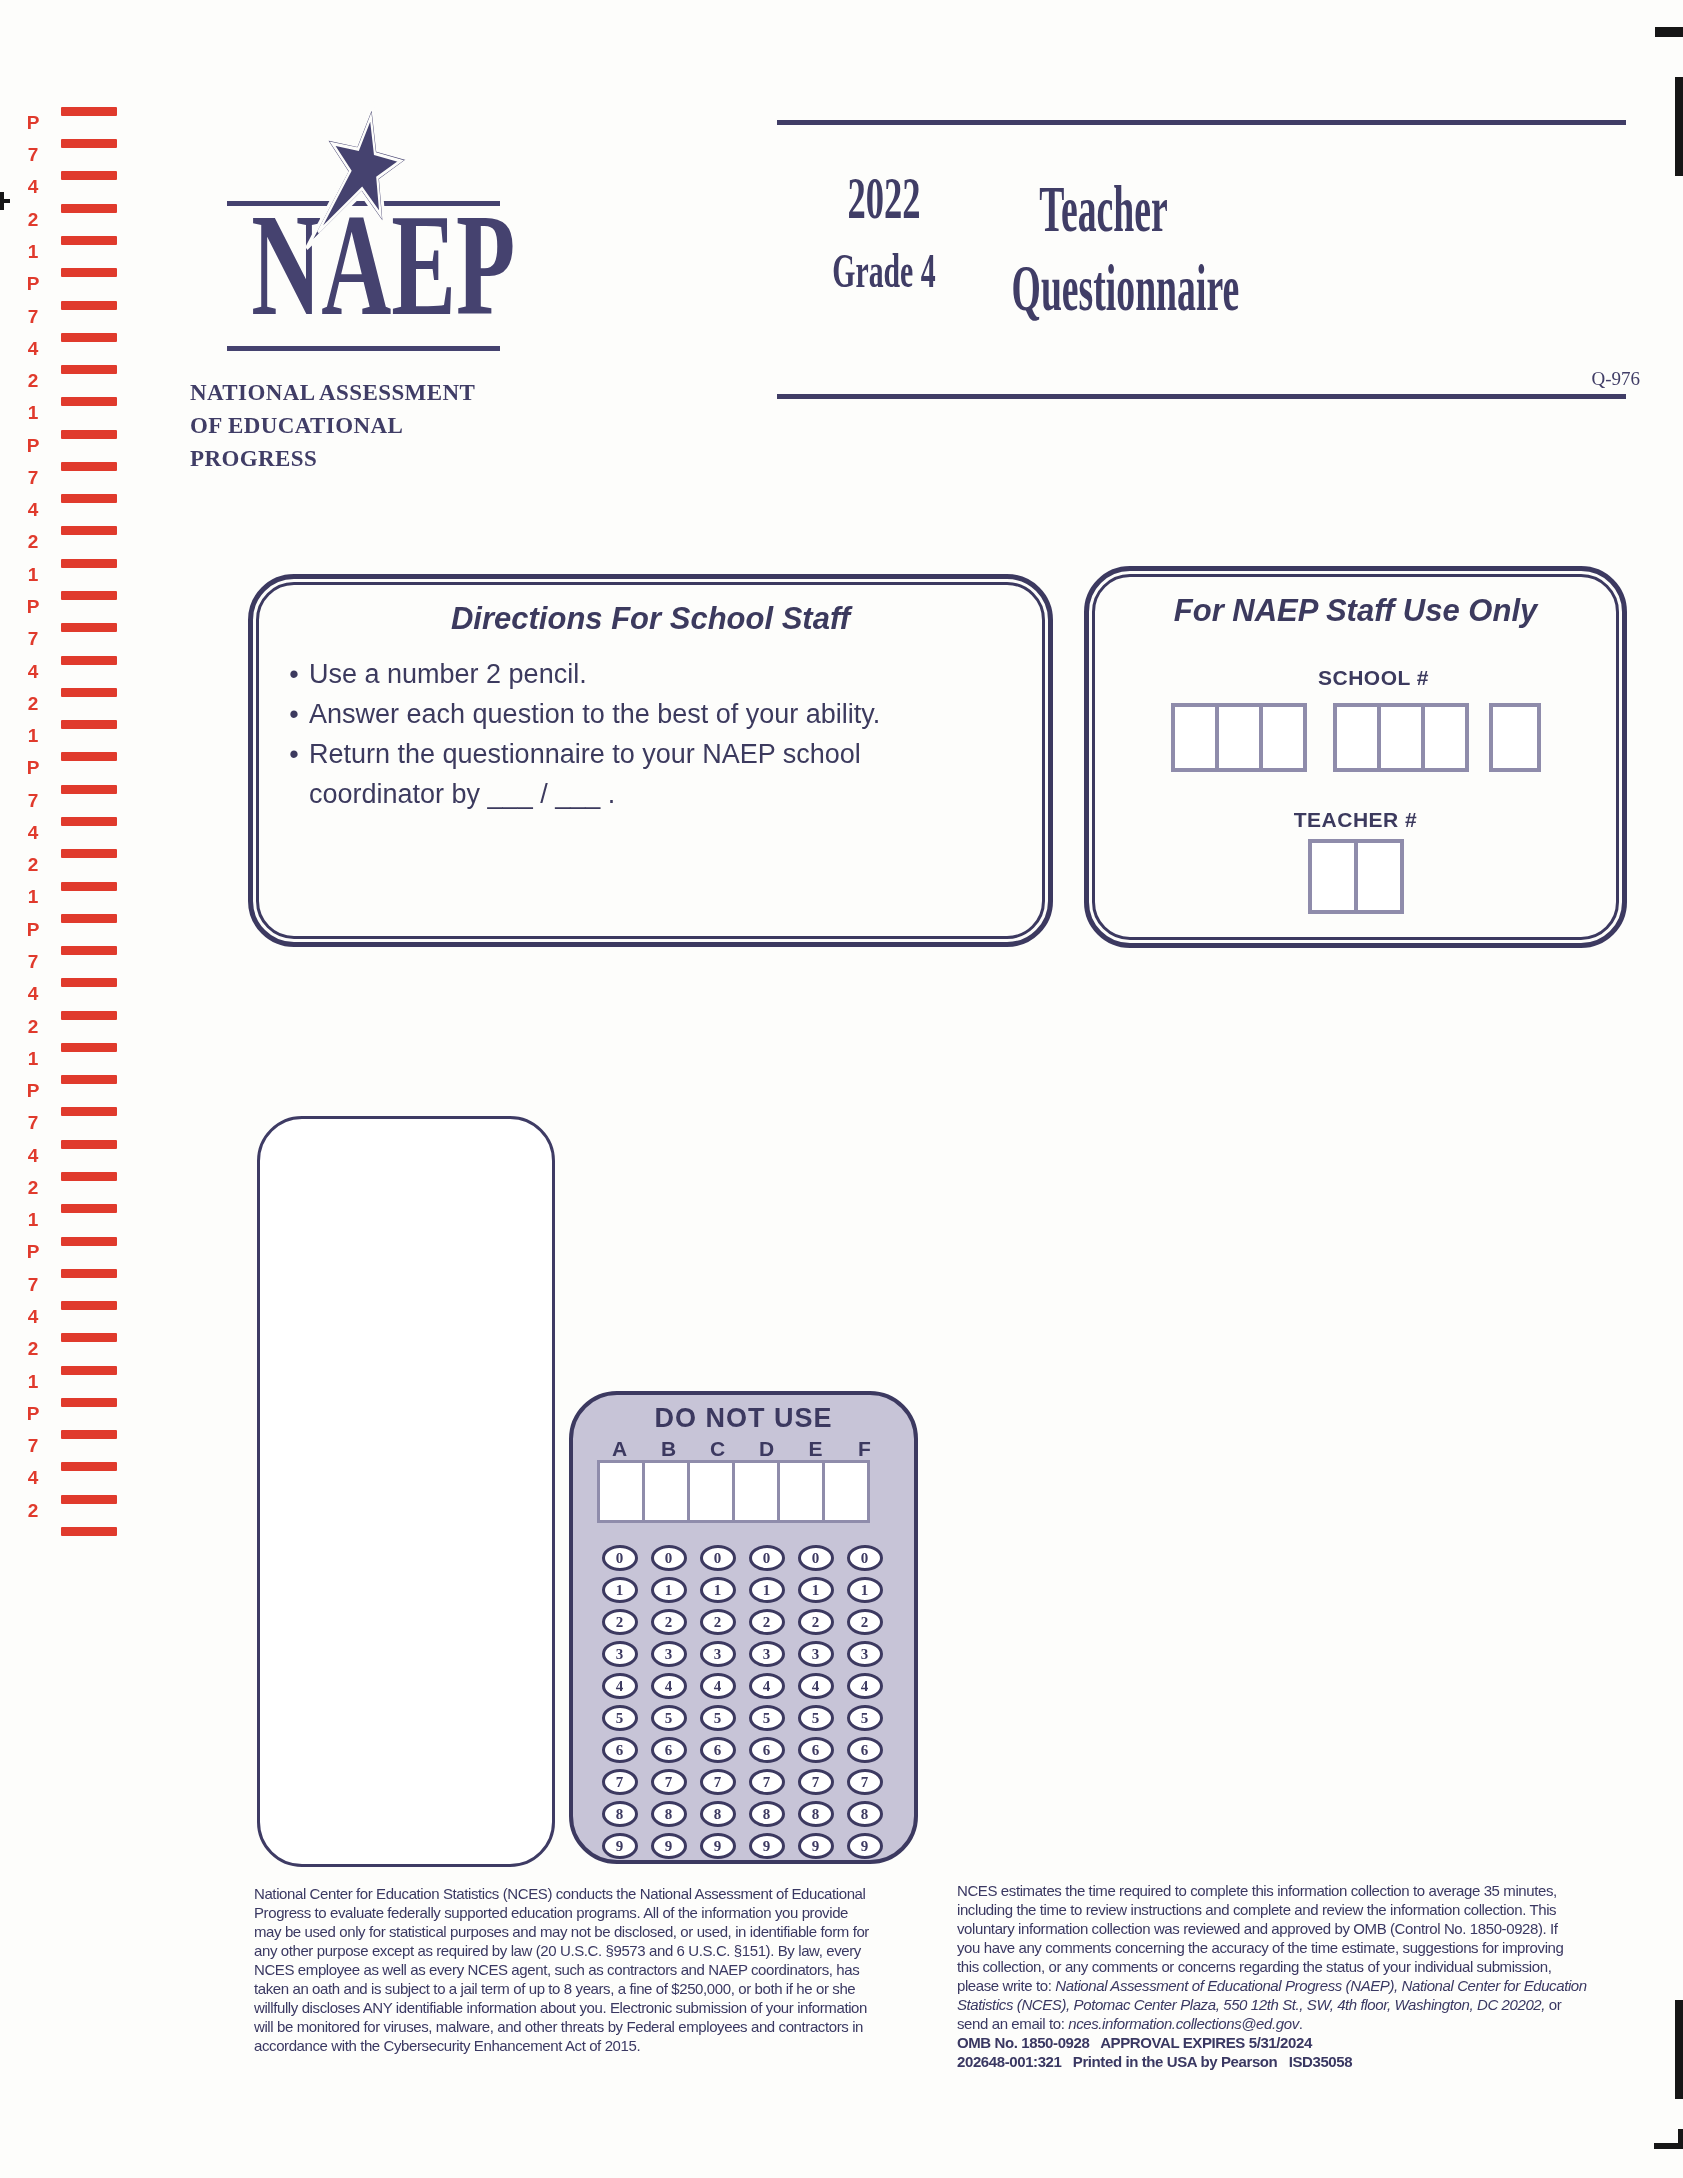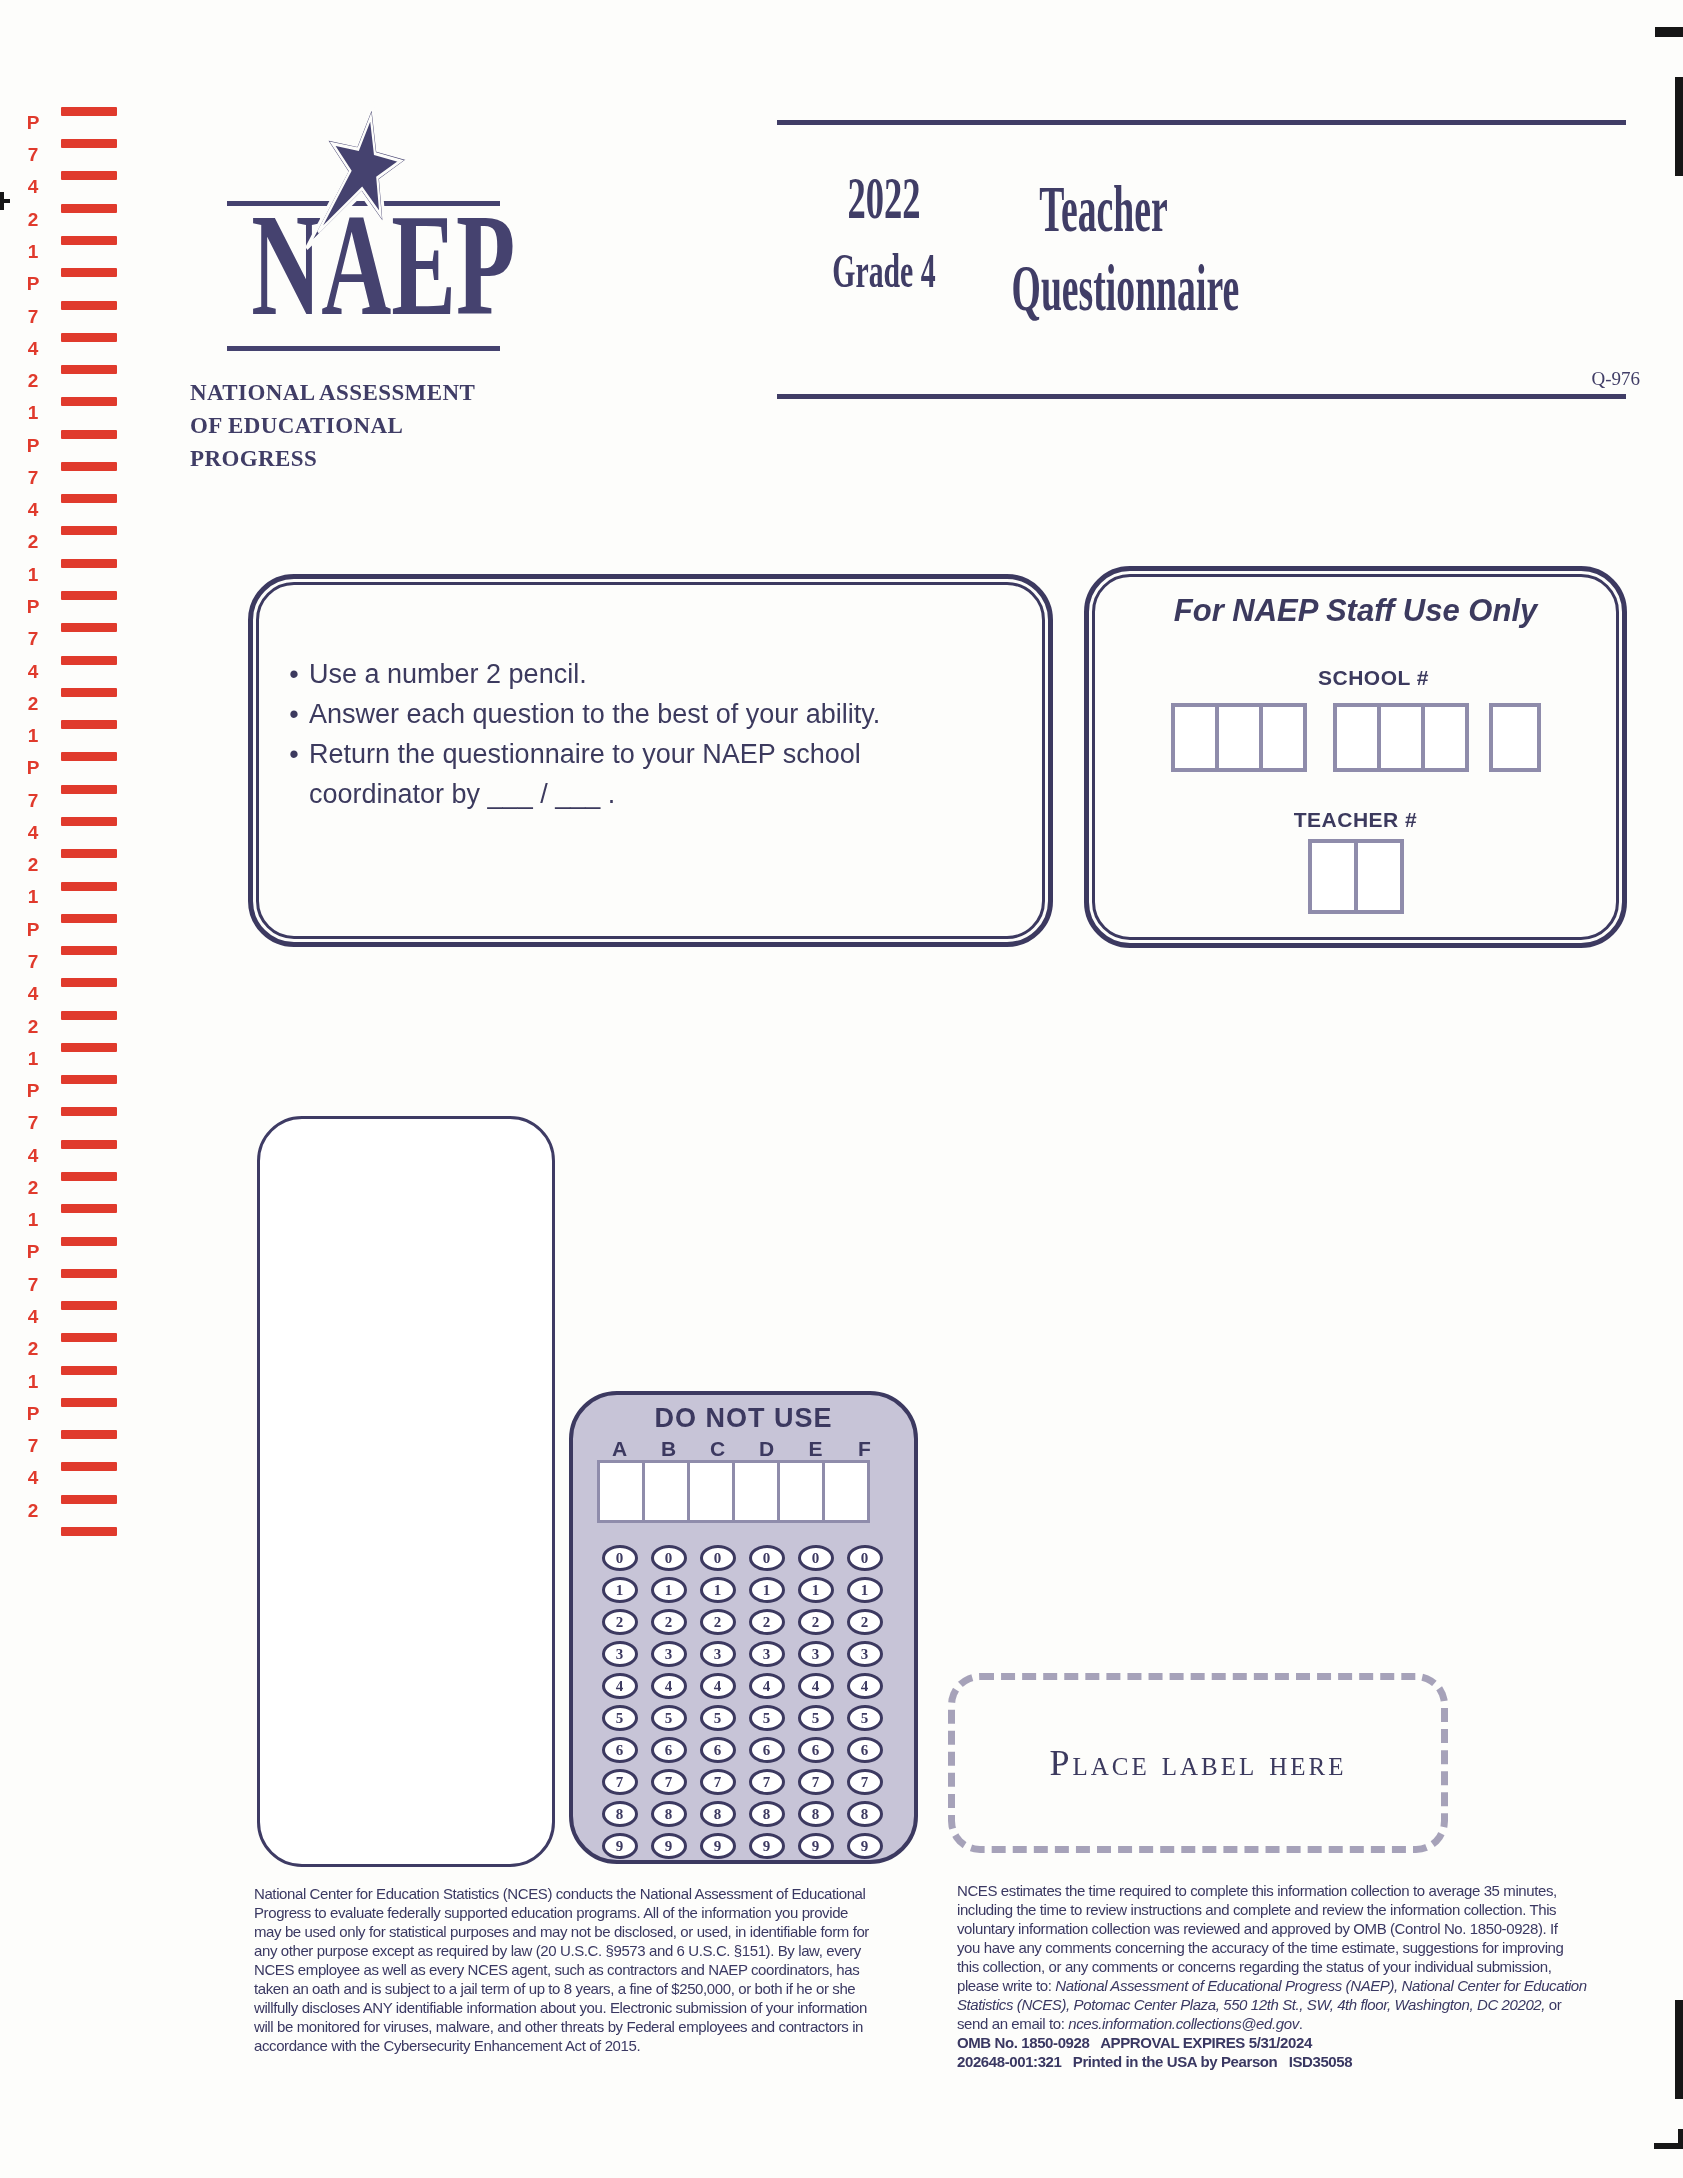--- a/index.html
+++ b/index.html
@@ -215,20 +215,21 @@
     <div class="year-line">2022</div>
     <div class="grade-line">Grade 4</div>
   </div>
   <div class="title-block">
     <div>Teacher</div>
     <div>Questionnaire</div>
   </div>
   <div class="qcode">Q-976</div>
 
   <div class="dblbox" style="left:248px;top:574px;width:795px;height:363px;">
+    <div class="box-title">Directions For School Staff</div>
     <div class="dir-body">
       <div id="bullet-list">
           <div class="brow">
             <span class="bdot">•</span>
             <div class="btxt">Use a number 2 pencil.</div>
           </div>
           <div class="brow">
             <span class="bdot">•</span>
             <div class="btxt">Answer each question to the best of your ability.</div>
           </div>
@@ -346,23 +347,20 @@
         <div class="bubble">8</div>
         <div class="bubble">9</div>
         <div class="bubble">9</div>
         <div class="bubble">9</div>
         <div class="bubble">9</div>
         <div class="bubble">9</div>
         <div class="bubble">9</div>
       </div>
   </div>
 
-  <div class="labelbox">
-    <div class="labeltext">Place label here</div>
-  </div>
 
   <div class="fineprint fp-left" id="fp-left">
       <div class="fline"><span>National Center for Education Statistics (NCES) conducts the National Assessment of Educational</span></div>
       <div class="fline"><span>Progress to evaluate federally supported education programs. All of the information you provide</span></div>
       <div class="fline"><span>may be used only for statistical purposes and may not be disclosed, or used, in identifiable form for</span></div>
       <div class="fline"><span>any other purpose except as required by law (20 U.S.C. §9573 and 6 U.S.C. §151). By law, every</span></div>
       <div class="fline"><span>NCES employee as well as every NCES agent, such as contractors and NAEP coordinators, has</span></div>
       <div class="fline"><span>taken an oath and is subject to a jail term of up to 8 years, a fine of $250,000, or both if he or she</span></div>
       <div class="fline"><span>willfully discloses ANY identifiable information about you. Electronic submission of your information</span></div>
       <div class="fline"><span>will be monitored for viruses, malware, and other threats by Federal employees and contractors in</span></div>

